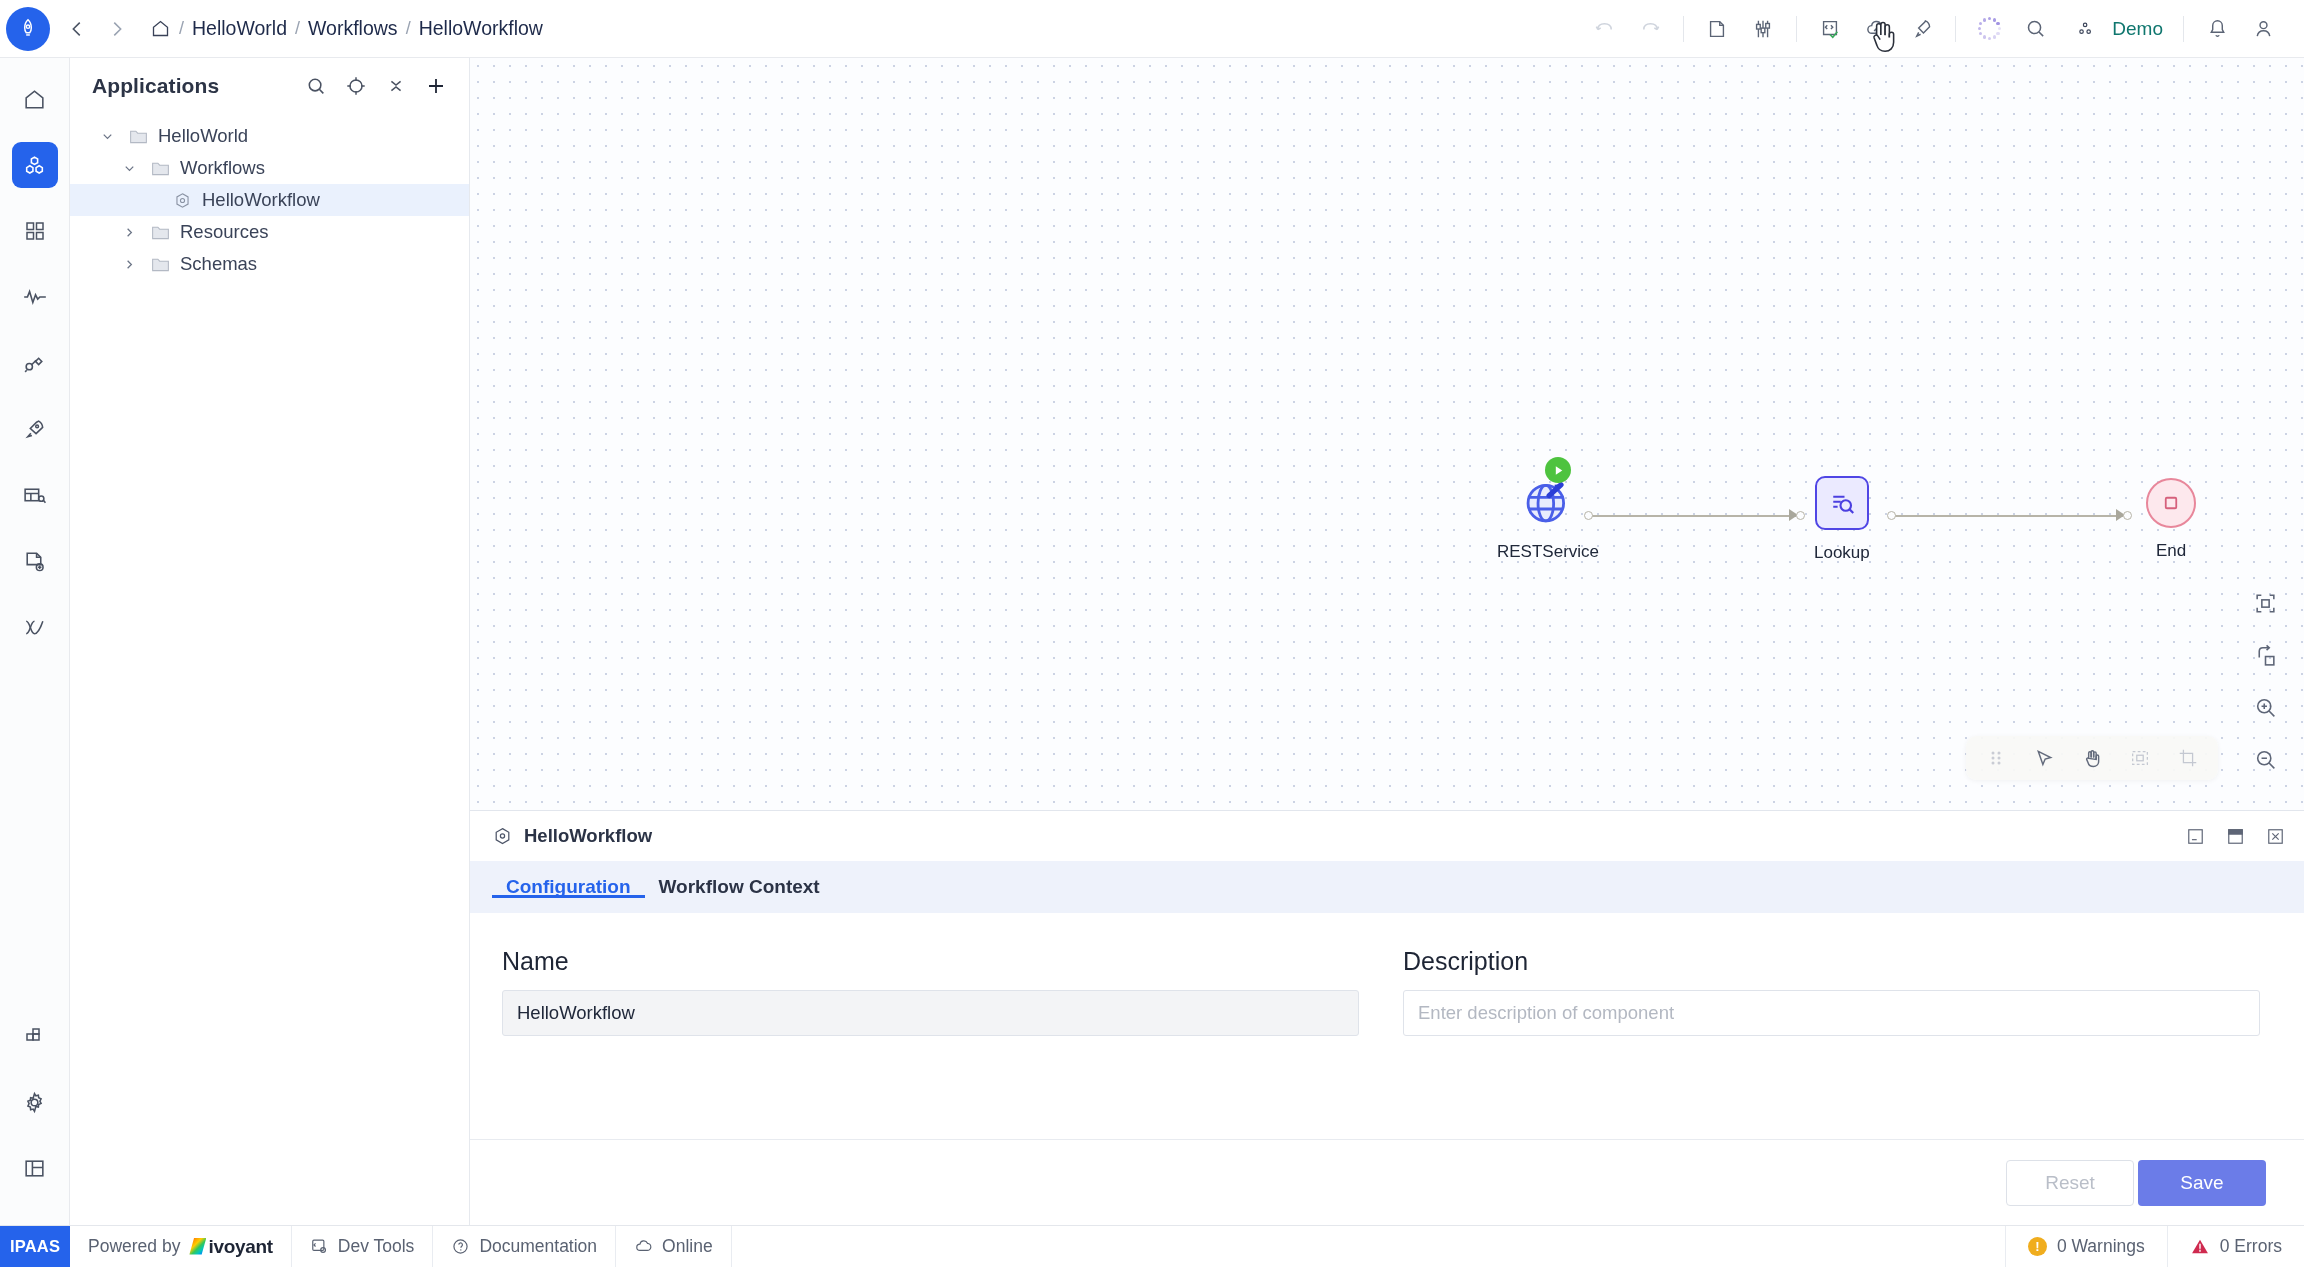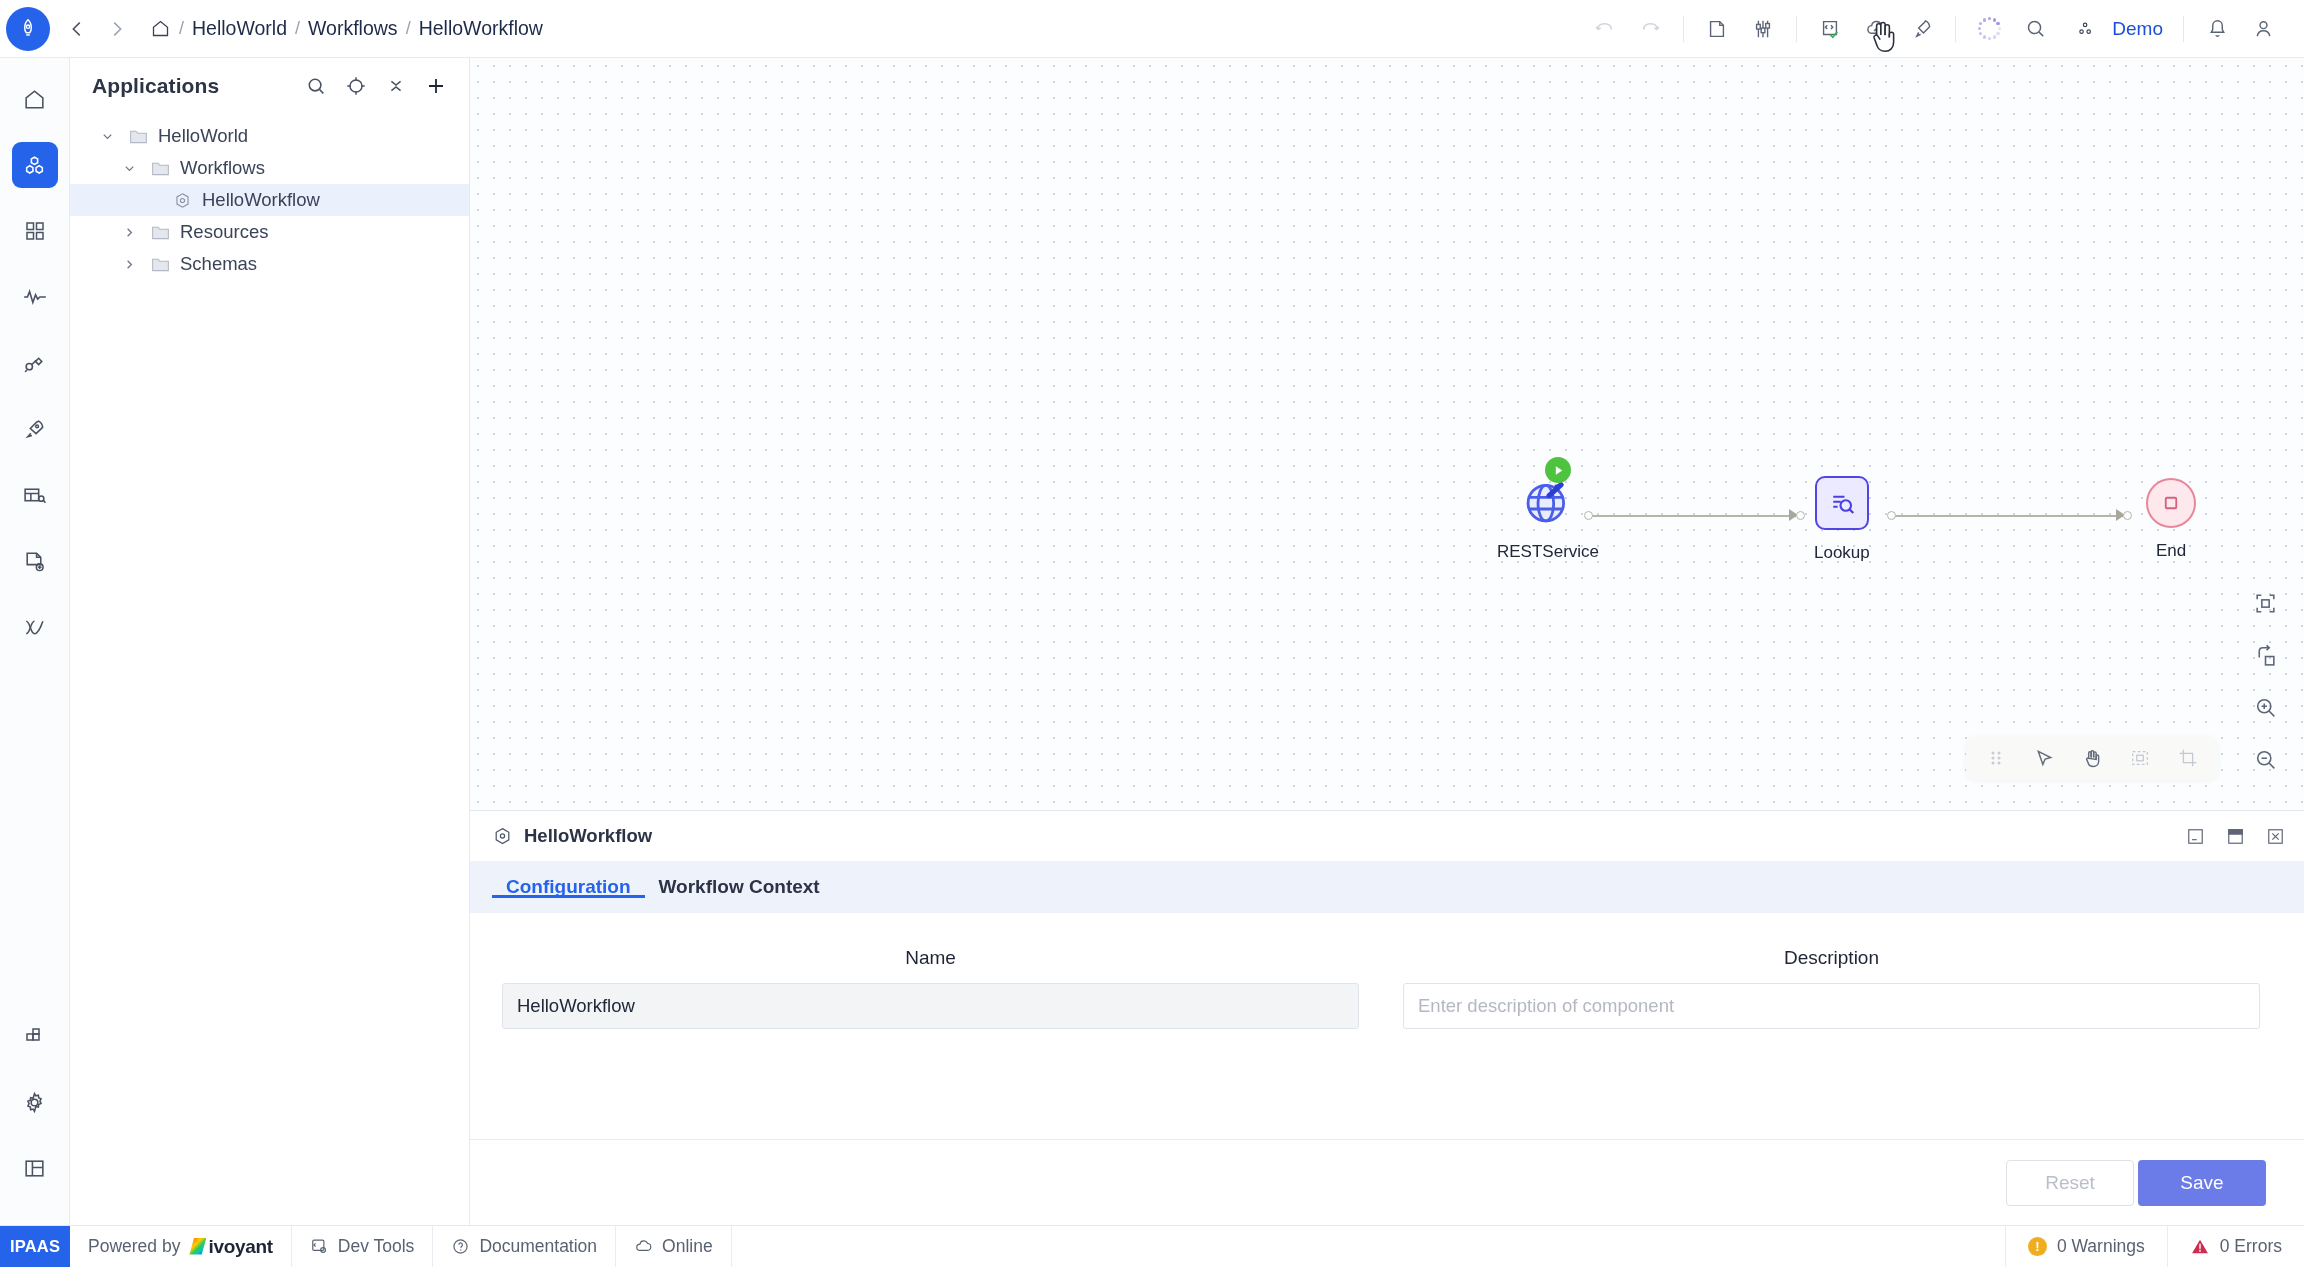--- a/index.html
+++ b/index.html
@@ -26,21 +26,21 @@
   .bc-sep { color: #9aa3b2; font-size: 18px; }
   .bc-item { color: #1e2a4a; cursor: pointer; }
   .header-right { margin-left: auto; display: flex; align-items: center; height: 100%; }
   .hdr-group { display: flex; align-items: center; height: 34px; padding: 0 4px; }
   .hdr-sep { width: 1px; height: 26px; background: #e4e7ec; margin: 0 6px; }
   .hdr-btn {
     width: 46px; height: 40px; display: flex; align-items: center; justify-content: center;
     cursor: pointer; color: #5b6475;
   }
   .hdr-btn.disabled { color: #cfd4dd; }
-  .demo-chip { display: flex; align-items: center; gap: 17px; font-size: 19px; color: #1d4ed8; padding: 0 14px; cursor: pointer; }
+  .demo-chip { display: flex; align-items: center; gap: 17px; font-size: 19px; color: #0f766e; padding: 0 14px; cursor: pointer; }
   .spinner-dots { width: 26px; height: 26px; position: relative; }
   .spinner-dots i {
     position: absolute; width: 3.4px; height: 3.4px; border-radius: 50%;
     background: #9b8ce0; left: 50%; top: 50%; margin: -1.7px;
   }
 
   
   .body-row { flex: 1 1 auto; display: flex; min-height: 0; }
 
   
@@ -128,21 +128,21 @@
   .tab {
     display: flex; align-items: center; padding: 0 14px; font-size: 19px; color: #2b3346;
     cursor: pointer; position: relative; font-weight: bold;
   }
   .tab.active { color: #2563eb; }
   .tab.active::after {
     content: ""; position: absolute; left: 0; right: 0; bottom: 0; height: 3.5px; background: #2563eb;
   }
   .panel-body { flex: 1 1 auto; padding: 34px 44px 0 32px; display: flex; gap: 44px; min-height: 0; }
   .field { flex: 1 1 0; min-width: 0; }
-  .flabel { font-size: 19px; color: #1e2535; margin-bottom: 14px; display: block; text-align: center; }
+  .flabel { font-size: 25px; color: #1e2535; margin-bottom: 14px; display: block; }
   .finput {
     width: 100%; height: 46px; border: 1px solid #dfe3ea; border-radius: 3px;
     padding: 0 14px; font-size: 18.5px; font-family: "Liberation Sans", sans-serif;
     color: #20283a; outline: none;
   }
   .finput.readonly { background: #f3f4f6; }
   .finput::placeholder { color: #b3b8c2; }
   .panel-foot {
     flex: 0 0 86px; border-top: 1px solid #e8ebf0; display: flex; align-items: center;
     justify-content: flex-end; gap: 4px; padding-right: 38px;

